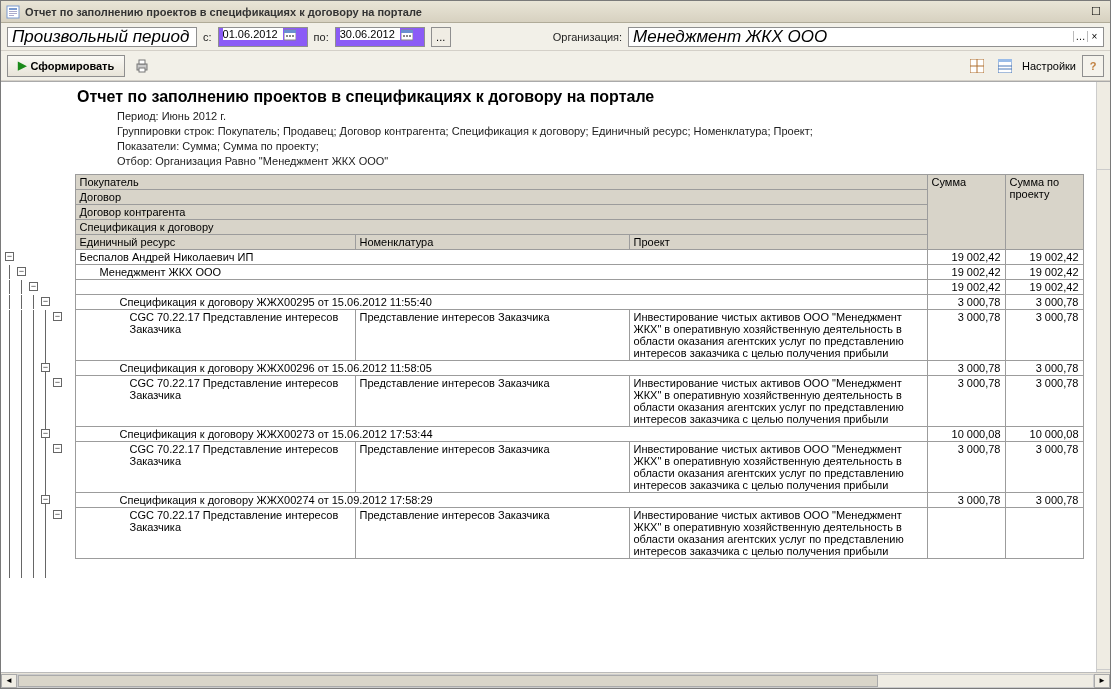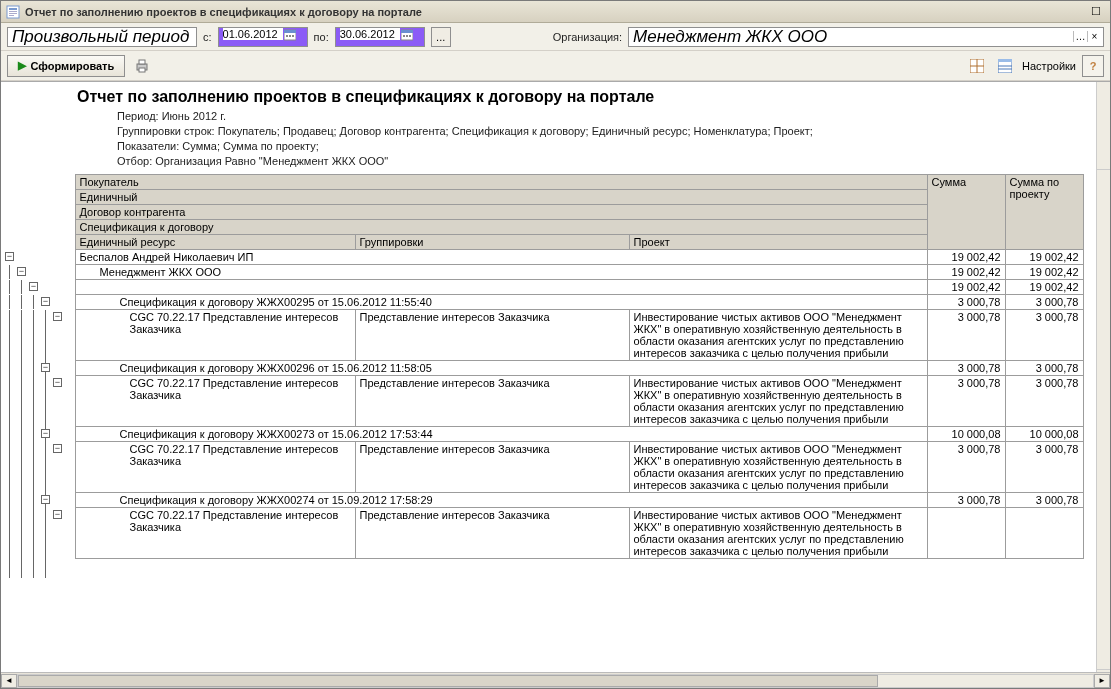--- a/index.html
+++ b/index.html
@@ -317,31 +317,31 @@
       <tbody>
           <tr>
             <td class="col-tree" rowspan="5">
         <div class="tree-cell" style="height:100%"></div>
       </td>
         <th colspan="3">Покупатель</th>
         <th rowspan="5">Сумма</th>
         <th rowspan="5">Сумма по проекту</th>
       </tr>
       <tr>
-            <th colspan="3">Единичный</th>
+            <th colspan="3">Договор</th>
           </tr>
       <tr>
             <th colspan="3">Договор контрагента</th>
           </tr>
       <tr>
             <th colspan="3">Спецификация к договору</th>
           </tr>
       <tr>
         <th>Единичный ресурс</th>
-        <th>Группировки</th>
+        <th>Номенклатура</th>
         <th>Проект</th>
       </tr>
 
       </tbody>
         <tbody id="data-rows">
           <tr class="group-row">
   <td class="col-tree">
               <div class="tree-cell" style="height:100%;">
                 <div class="exp" style="left:2px;top:2px;">−</div>
               </div>

